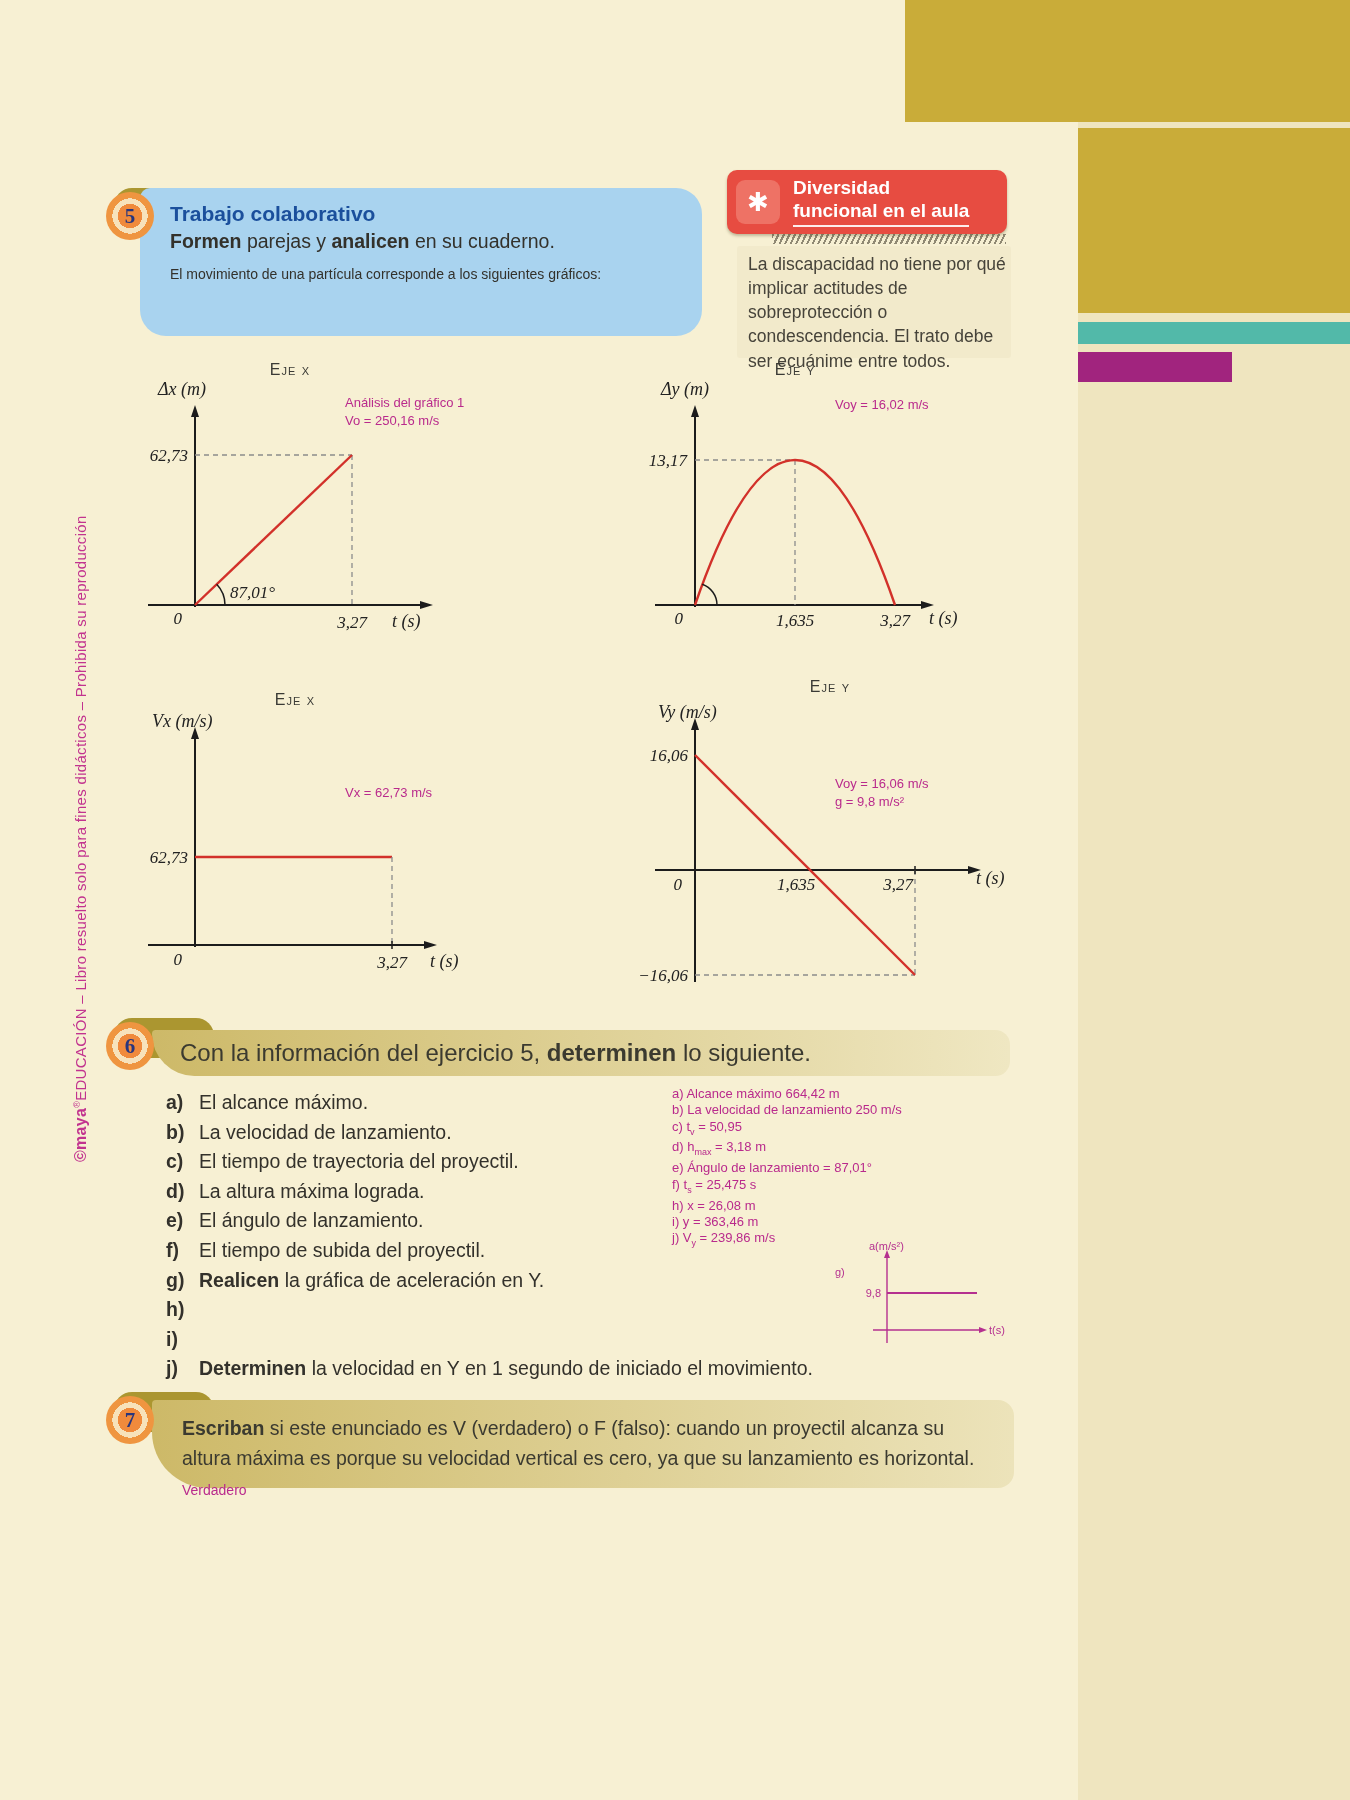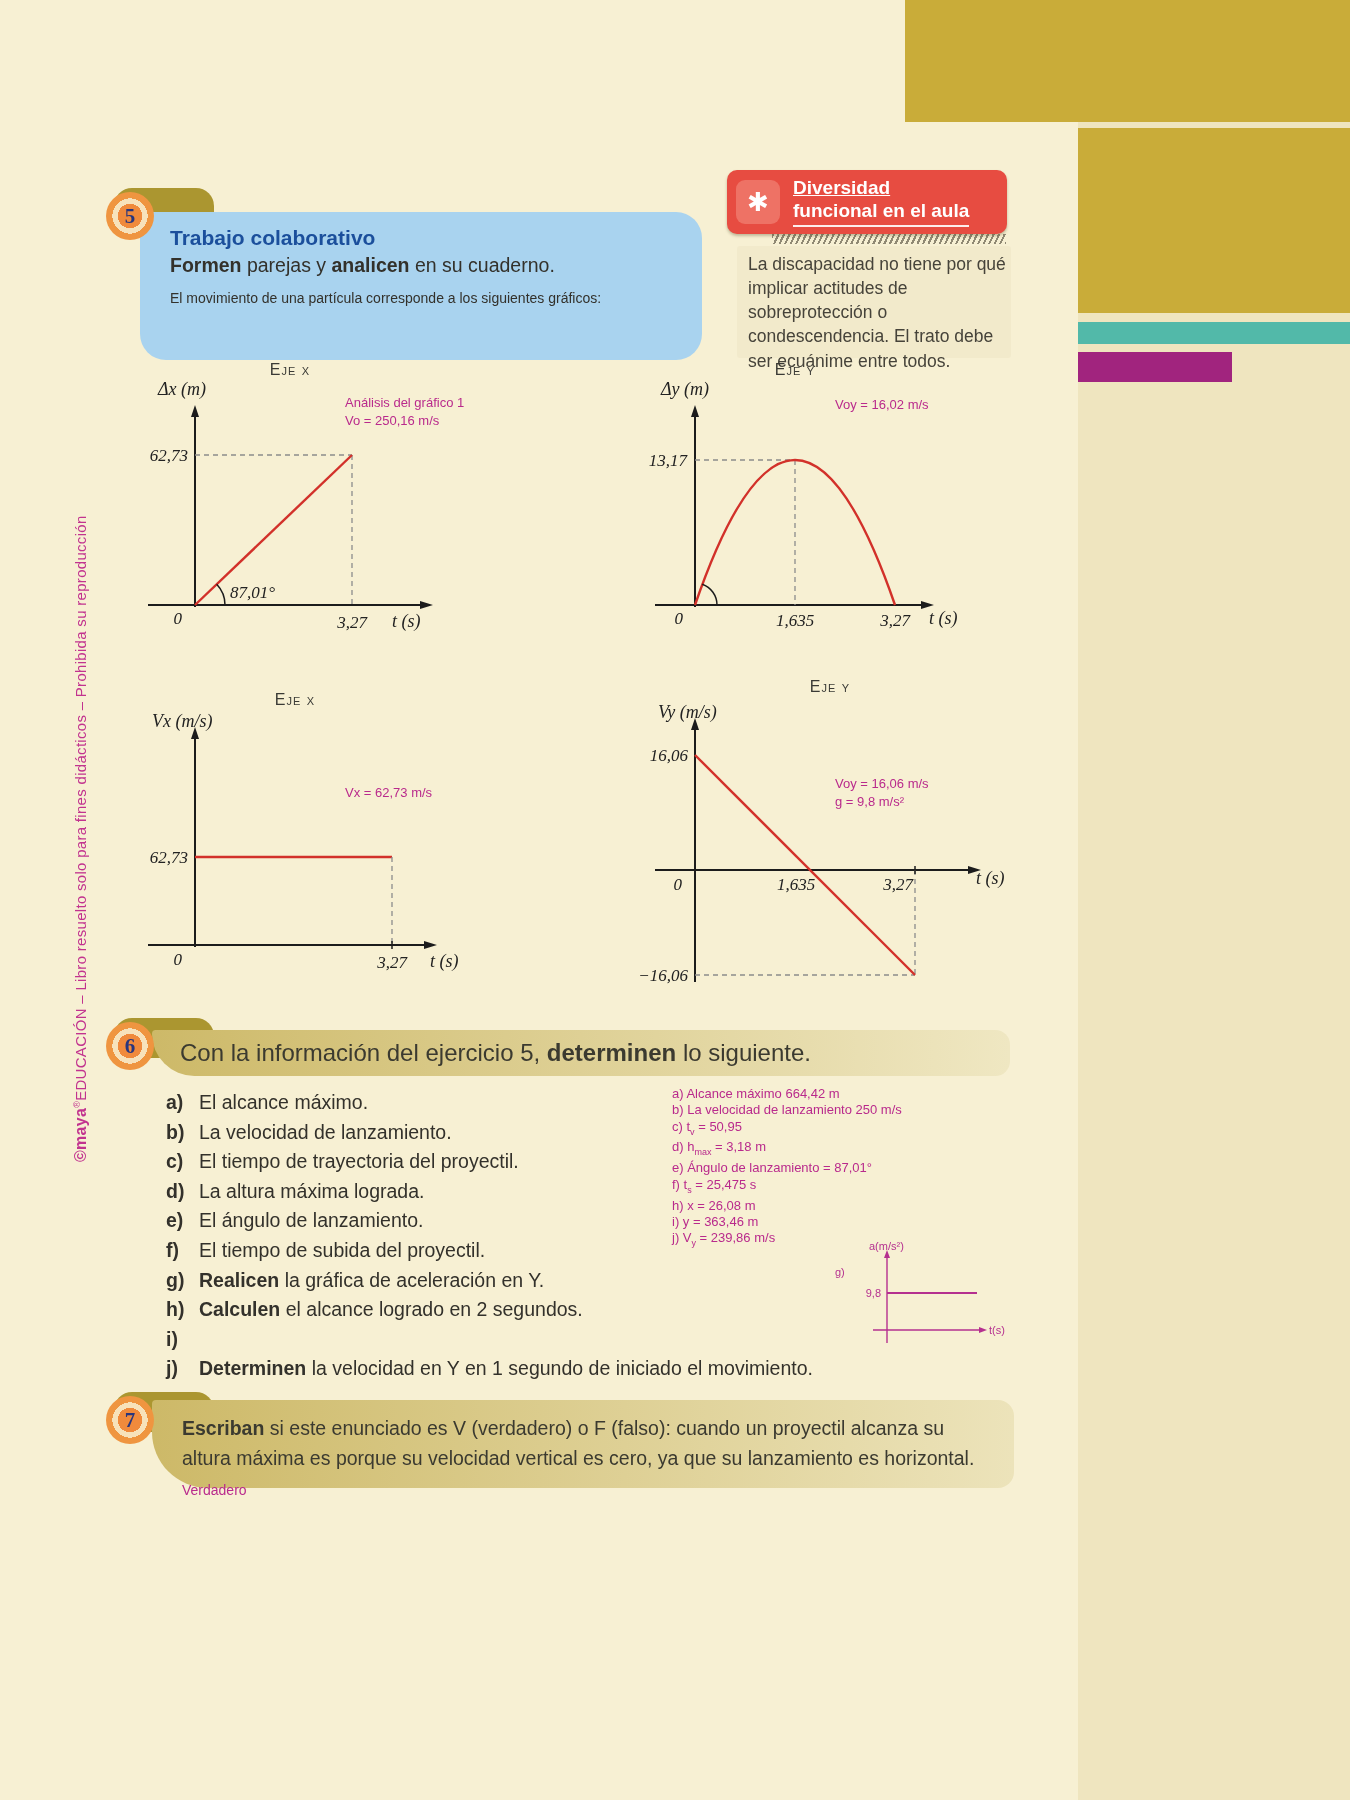--- a/index.html
+++ b/index.html
@@ -31,38 +31,38 @@
   .tab { background:#ab9630; border-radius:18px 18px 0 14px; }
   .badge {
     width:48px; height:48px; border-radius:50%;
     background:radial-gradient(circle, #f08a3c 0 36%, #f7e2bb 36% 52%, #ef9540 52% 74%, #e8832f 74% 100%);
     display:flex; align-items:center; justify-content:center; z-index:5;
   }
   .badge span { font:bold 21px "Liberation Serif", serif; color:#27357e; }
 
   
   .blue-box {
-    left:140px; top:212px; width:562px; height:148px; background:#a9d3ef;
+    left:140px; top:188px; width:562px; height:148px; background:#a9d3ef;
     border-radius:10px 26px 26px 26px; padding:14px 28px 0 30px;
   }
   .blue-title { color:#1b4f9c; font-weight:bold; font-size:21px; margin-bottom:4px; }
   .blue-line  { font-size:19.5px; color:#33312b; }
   .blue-par   { font-size:14px; color:#33312b; margin-top:12px; text-align:justify; line-height:1.35; }
 
   
   .div-box {
     left:727px; top:170px; width:280px; height:64px; background:#e74c41;
     border-radius:10px; display:flex; align-items:center; box-shadow:0 2px 3px rgba(90,80,40,.35);
     z-index:4;
   }
   .div-icon {
     width:44px; height:44px; margin-left:9px; background:#ee7265; border-radius:9px;
     display:flex; align-items:center; justify-content:center; color:#fff; font-size:26px;
   }
-  .div-title { margin-left:13px; color:#fff; font-weight:bold; font-size:19px; line-height:1.2;text-decoration:underline; }
+  .div-title { margin-left:13px; color:#fff; font-weight:bold; font-size:19px; line-height:1.2; }
   .div-title .u { border-bottom:2px solid rgba(255,255,255,.9); padding-bottom:2px; display:inline-block; }
   .hatch {
     left:772px; top:234px; width:234px; height:10px;
     background:repeating-linear-gradient(115deg,#8f8873 0 2px, rgba(0,0,0,0) 2px 5px);
   }
   .note-panel { left:737px; top:246px; width:274px; height:112px; background:#f2eacb; border-radius:3px; }
   .note-text  { left:748px; top:252px; width:260px; font-size:17.5px; line-height:1.38; color:#46433a; }
 
   
   svg text { user-select:none; }
@@ -247,21 +247,20 @@
     <div class="item">
         <span class="letter">f)</span>
         <span><b></b><span>El tiempo de subida del proyectil.</span></span>
       </div>
     <div class="item">
         <span class="letter">g)</span>
         <span><b>Realicen </b><span>la gráfica de aceleración en Y.</span></span>
       </div>
     <div class="item">
         <span class="letter">h)</span>
-        <span><b>Calculen </b><span>el alcance logrado en 2 segundos.</span></span>
       </div>
     <div class="item">
         <span class="letter">i)</span>
       </div>
     <div class="item">
         <span class="letter">j)</span>
         <span><b>Determinen </b><span>la velocidad en Y en 1 segundo de iniciado el movimiento.</span></span>
       </div>
   </div>
 

